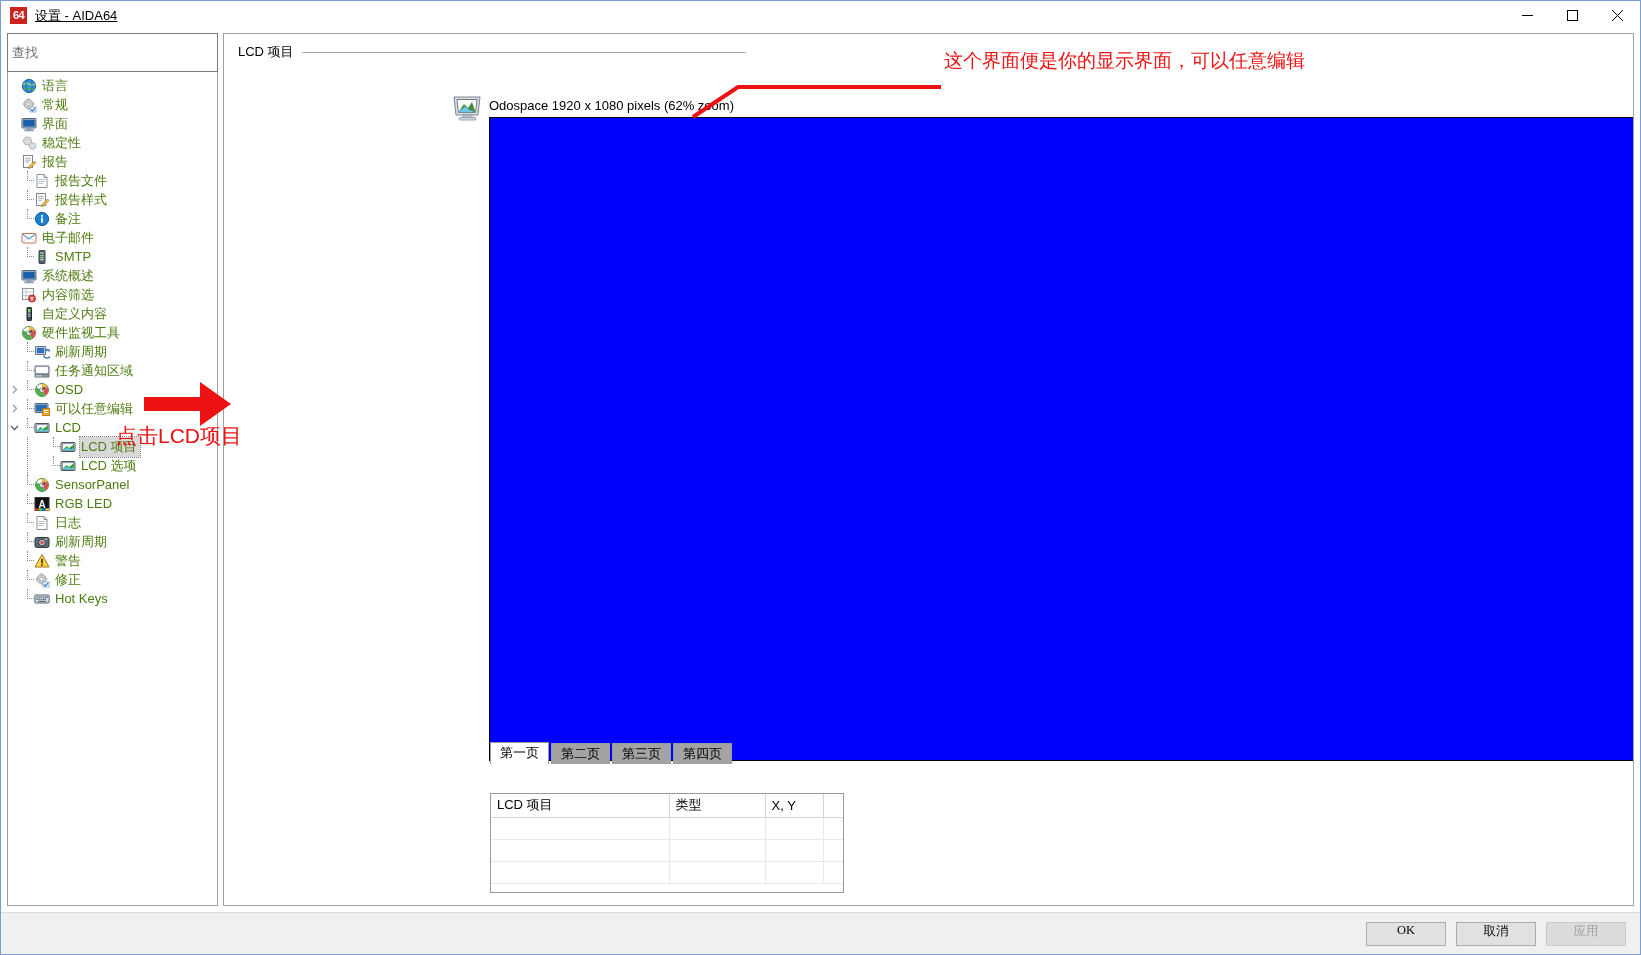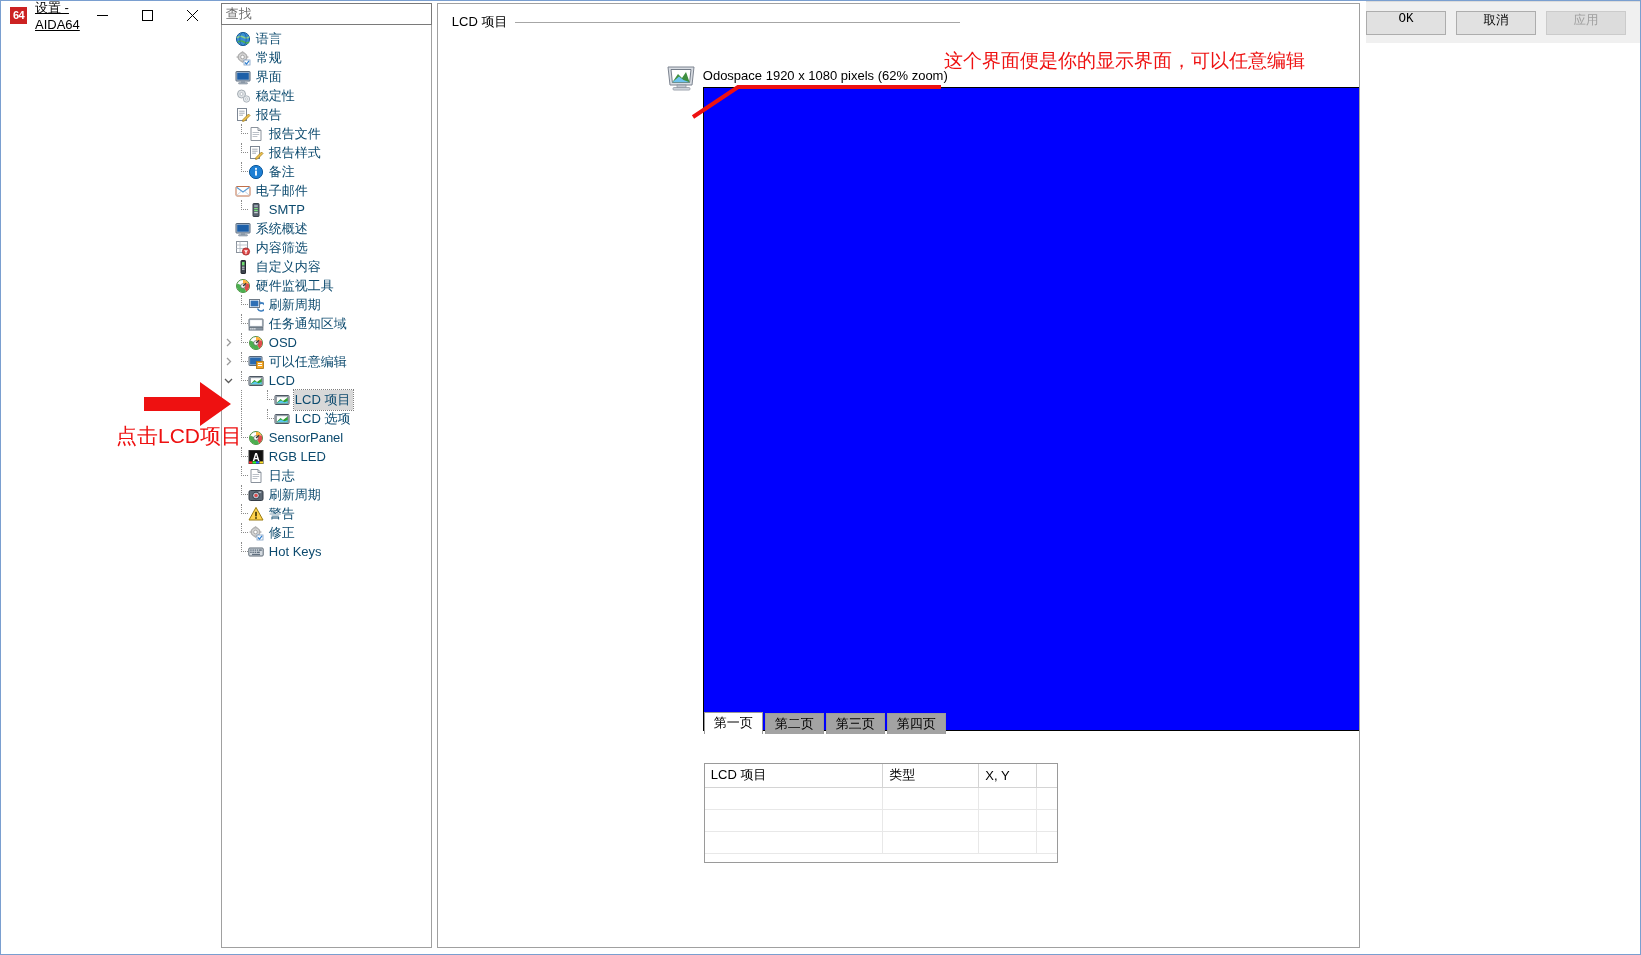--- a/index.html
+++ b/index.html
@@ -9,21 +9,21 @@
     overflow: hidden;
     font-family: "Liberation Sans", "DejaVu Sans", sans-serif;
     background: #ffffff;
   }
   .window {
     position: relative;
     width: 1641px; height: 955px;
     background: #ffffff;
     border: 1px solid #7a9fd0;
     display: flex;
-    flex-direction: row;
+    flex-direction: column;
   }
   
   .titlebar {
     height: 30px;
     background: #ffffff;
     display: flex;
     align-items: center;
     flex: 0 0 30px;
     border-bottom: 1px solid #ffffff;
   }
@@ -62,21 +62,21 @@
     background: #ffffff;
   }
   
   .left-panel {
     width: 211px;
     display: flex; flex-direction: column;
     margin-top: 2px;
     margin-bottom: 6px;
   }
   .search-box {
-    height: 22px;
+    height: 39px;
     border: 1px solid #7a7a7a;
     background: #ffffff;
     padding: 0 4px;
     display: flex; align-items: center;
     font-size: 13px;
     color: #6d6d6d;
     width: 211px;
   }
   .tree {
     flex: 1;
@@ -85,21 +85,21 @@
     background: #ffffff;
     overflow: hidden;
     padding-top: 4px;
     position: relative;
   }
   .tree-row {
     height: 19px;
     display: flex;
     align-items: center;
     font-size: 13px;
-    color: #0c4a6e;
+    color: #4d7c0f;
     white-space: nowrap;
     position: relative;
     cursor: default;
   }
   .tree-row.selected .tree-label {
     background: #d8d8d8;
     outline: 1px dotted #808080;
   }
   .expander {
     width: 13px; height: 19px;
@@ -169,21 +169,21 @@
 
   
   .btn {
     font-size: 12.5px;
     background: #e1e1e1;
     border: 1px solid #adadad;
     color: #000;
     text-align: center;
     cursor: default;
     padding: 0;
-    font-family: Liberation Mono, monospace;
+    font-family: Liberation Serif, serif;
   }
   .btn.disabled { color: #a0a0a0; background: #dcdcdc; border-color: #cbcbcb; }
 
   
   .tabs {
     position: absolute; left: 266px; top: 708px;
     display: flex; align-items: flex-end;
     height: 22px;
   }
   .tab {

